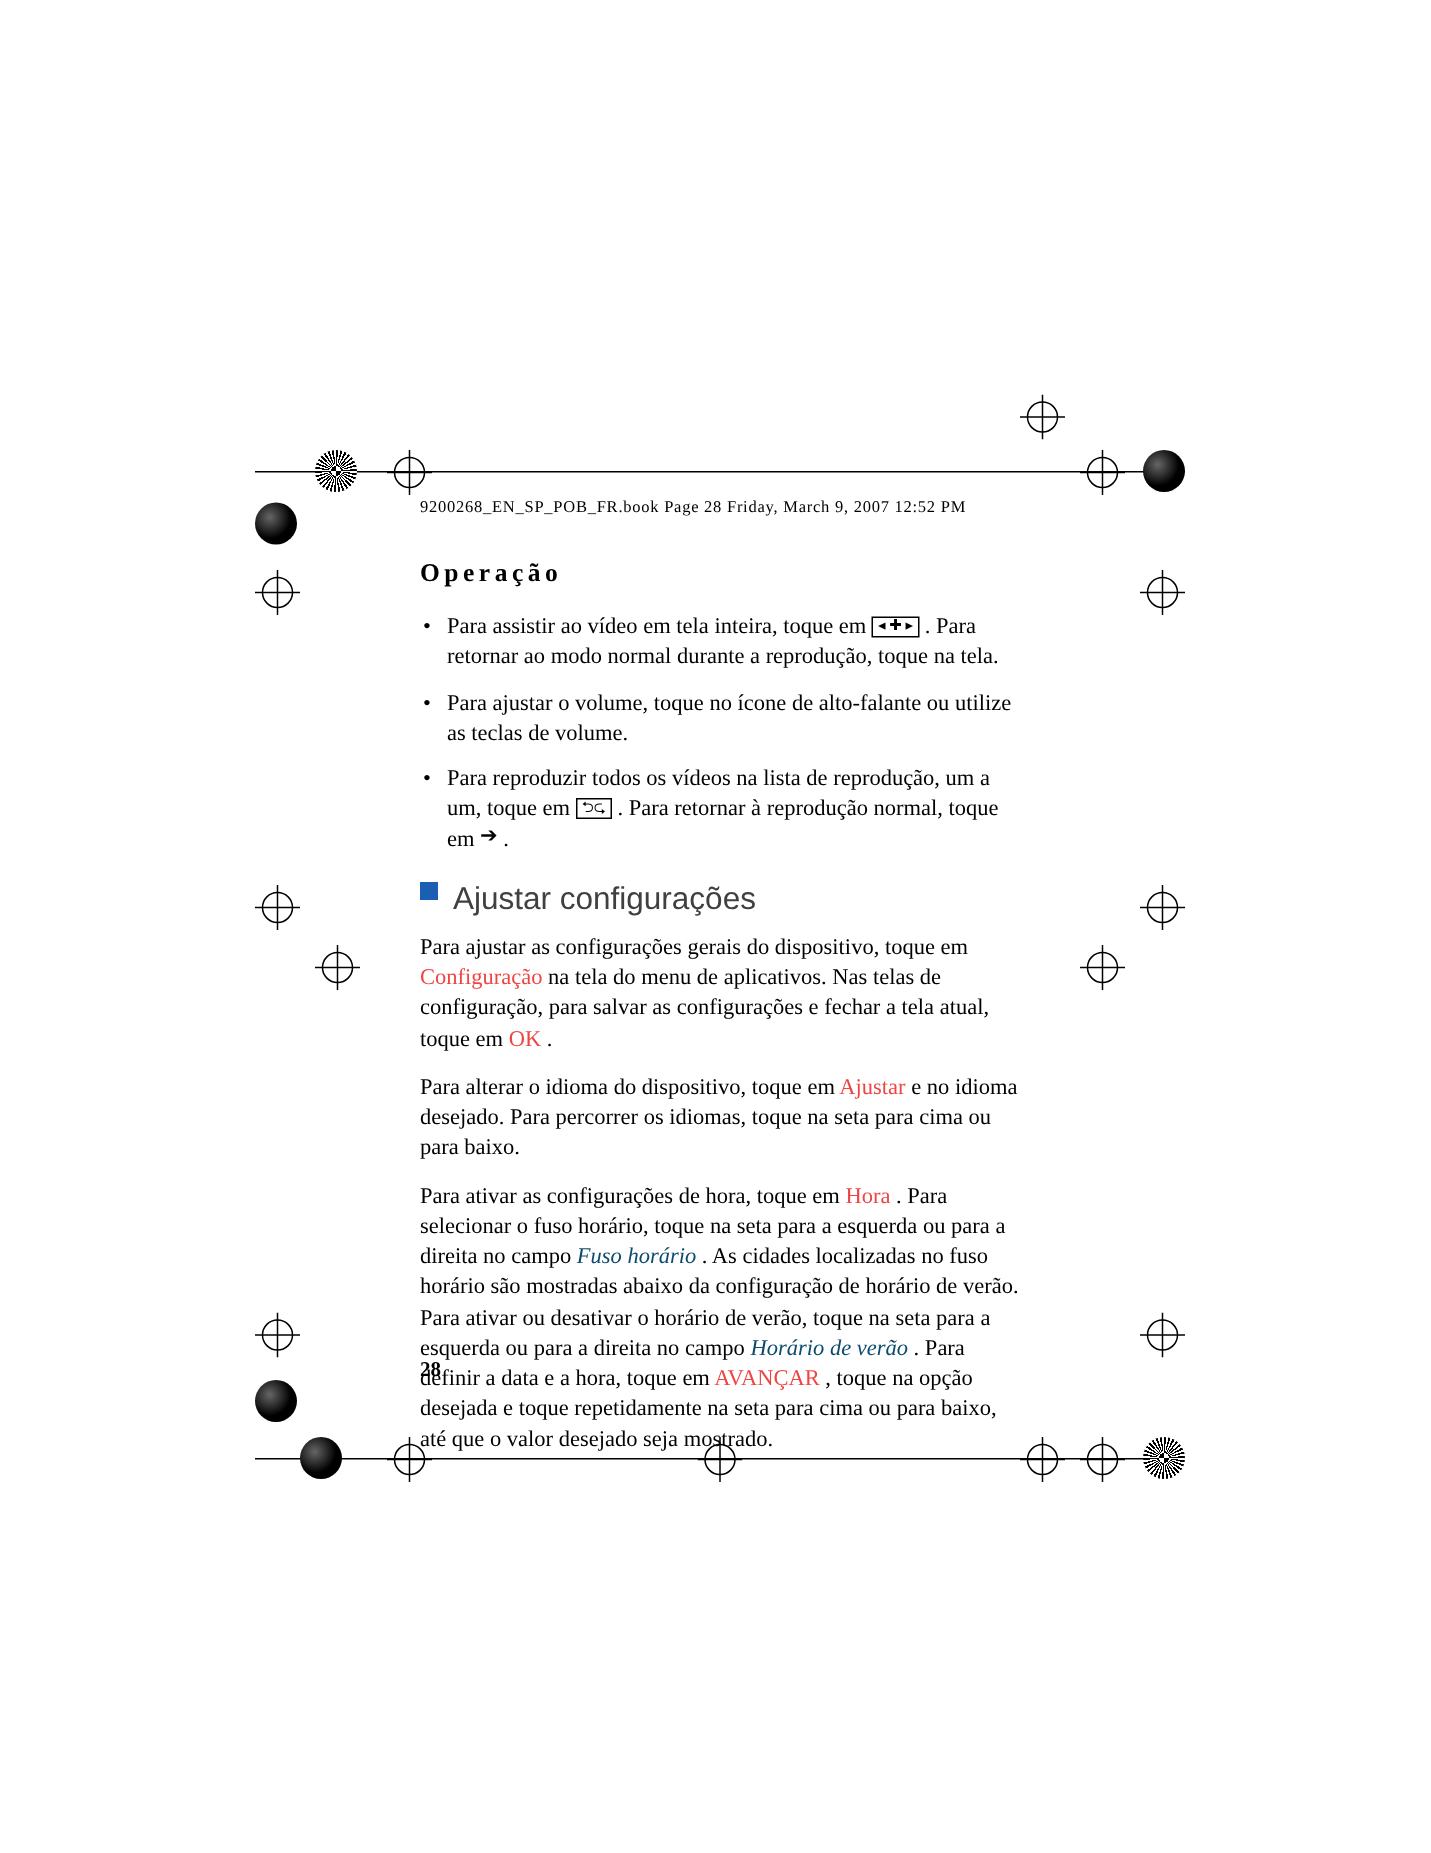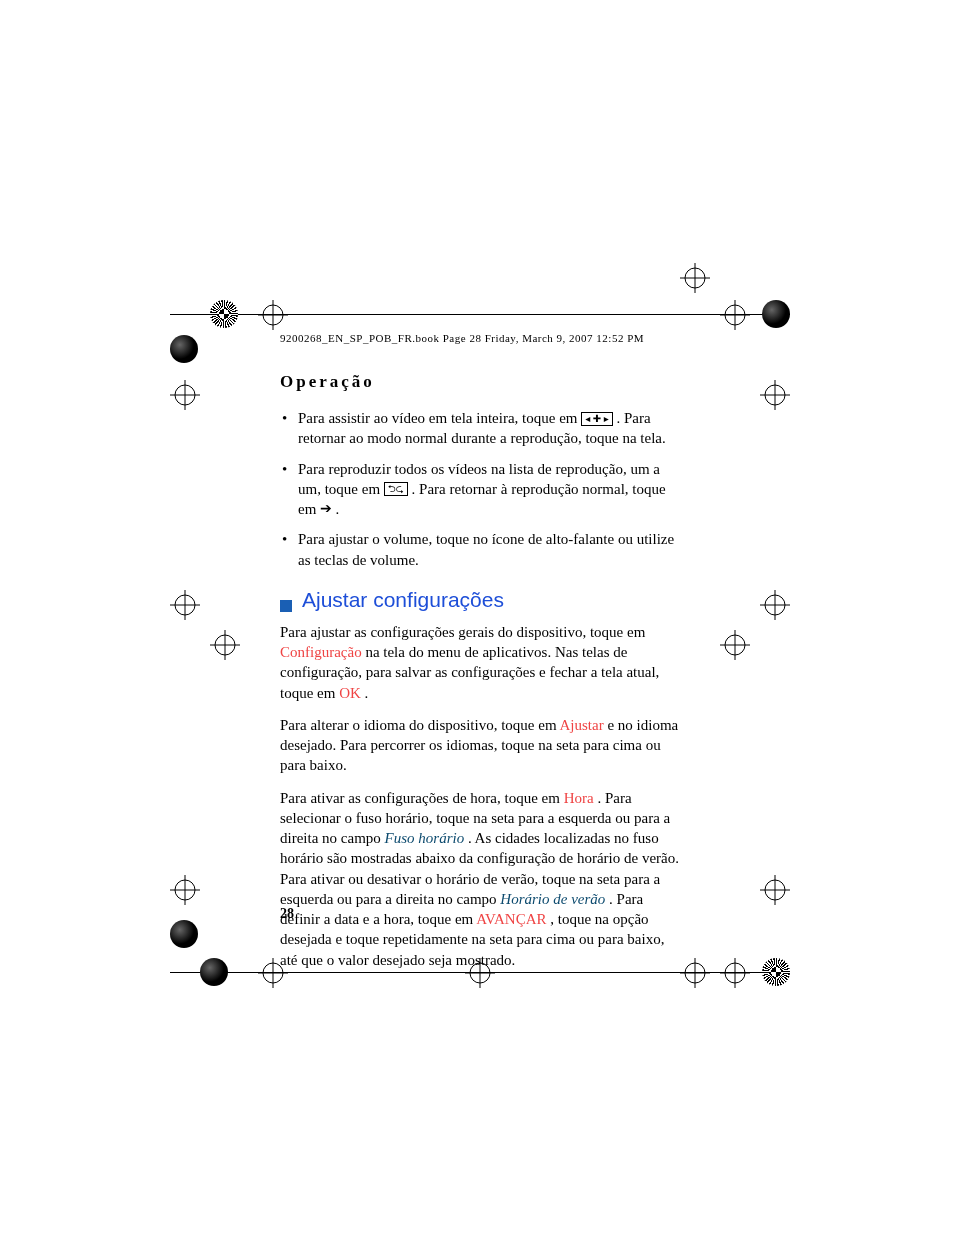--- a/index.html
+++ b/index.html
@@ -46,26 +46,26 @@
     top: 0;
     font-size: 15px;
   }
   p.body {
     font-size: 15px;
     line-height: 1.35;
     margin-bottom: 12px;
   }
   .heading {
     font-size: 21px;
-    color: #1d4ed8;
+    color: #404040;
     font-family: "Helvetica Neue", Arial, sans-serif;
     font-weight: 400;
     margin: 18px 0 10px 0;
     display: flex;
-    align-items: flex-end;
+    align-items: flex-start;
     gap: 10px;
   }
   .heading-square {
     width: 12px;
     height: 12px;
     background: #1a5fb4;
     display: inline-block;
   }
   .link { color: #ef4444; }
   .link-italic { color: #0c4a6e; font-style: italic; }
@@ -243,28 +243,28 @@
 
   <div class="section-header">Operação</div>
 
   <ul class="bullets">
     <li>
       <span>Para assistir ao vídeo em tela inteira, toque em </span>
       <span class="inline-icon">◂ ✚ ▸</span>
       <span>. Para retornar ao modo normal durante a reprodução, toque na tela.</span>
     </li>
     <li>
+      <span>Para ajustar o volume, toque no ícone de alto-falante ou utilize as teclas de volume.</span>
+    </li>
+    <li>
       <span>Para reproduzir todos os vídeos na lista de reprodução, um a um, toque em </span>
       <span class="inline-icon">⮌⮎</span>
       <span>. Para retornar à reprodução normal, toque em </span>
       <span class="inline-icon no-border">➔</span>
       <span>.</span>
-    </li>
-    <li>
-      <span>Para ajustar o volume, toque no ícone de alto-falante ou utilize as teclas de volume.</span>
     </li>
   </ul>
 
 
   <div class="heading">
     <span class="heading-square"></span>
     <span>Ajustar configurações</span>
   </div>
 
   <p class="body">

